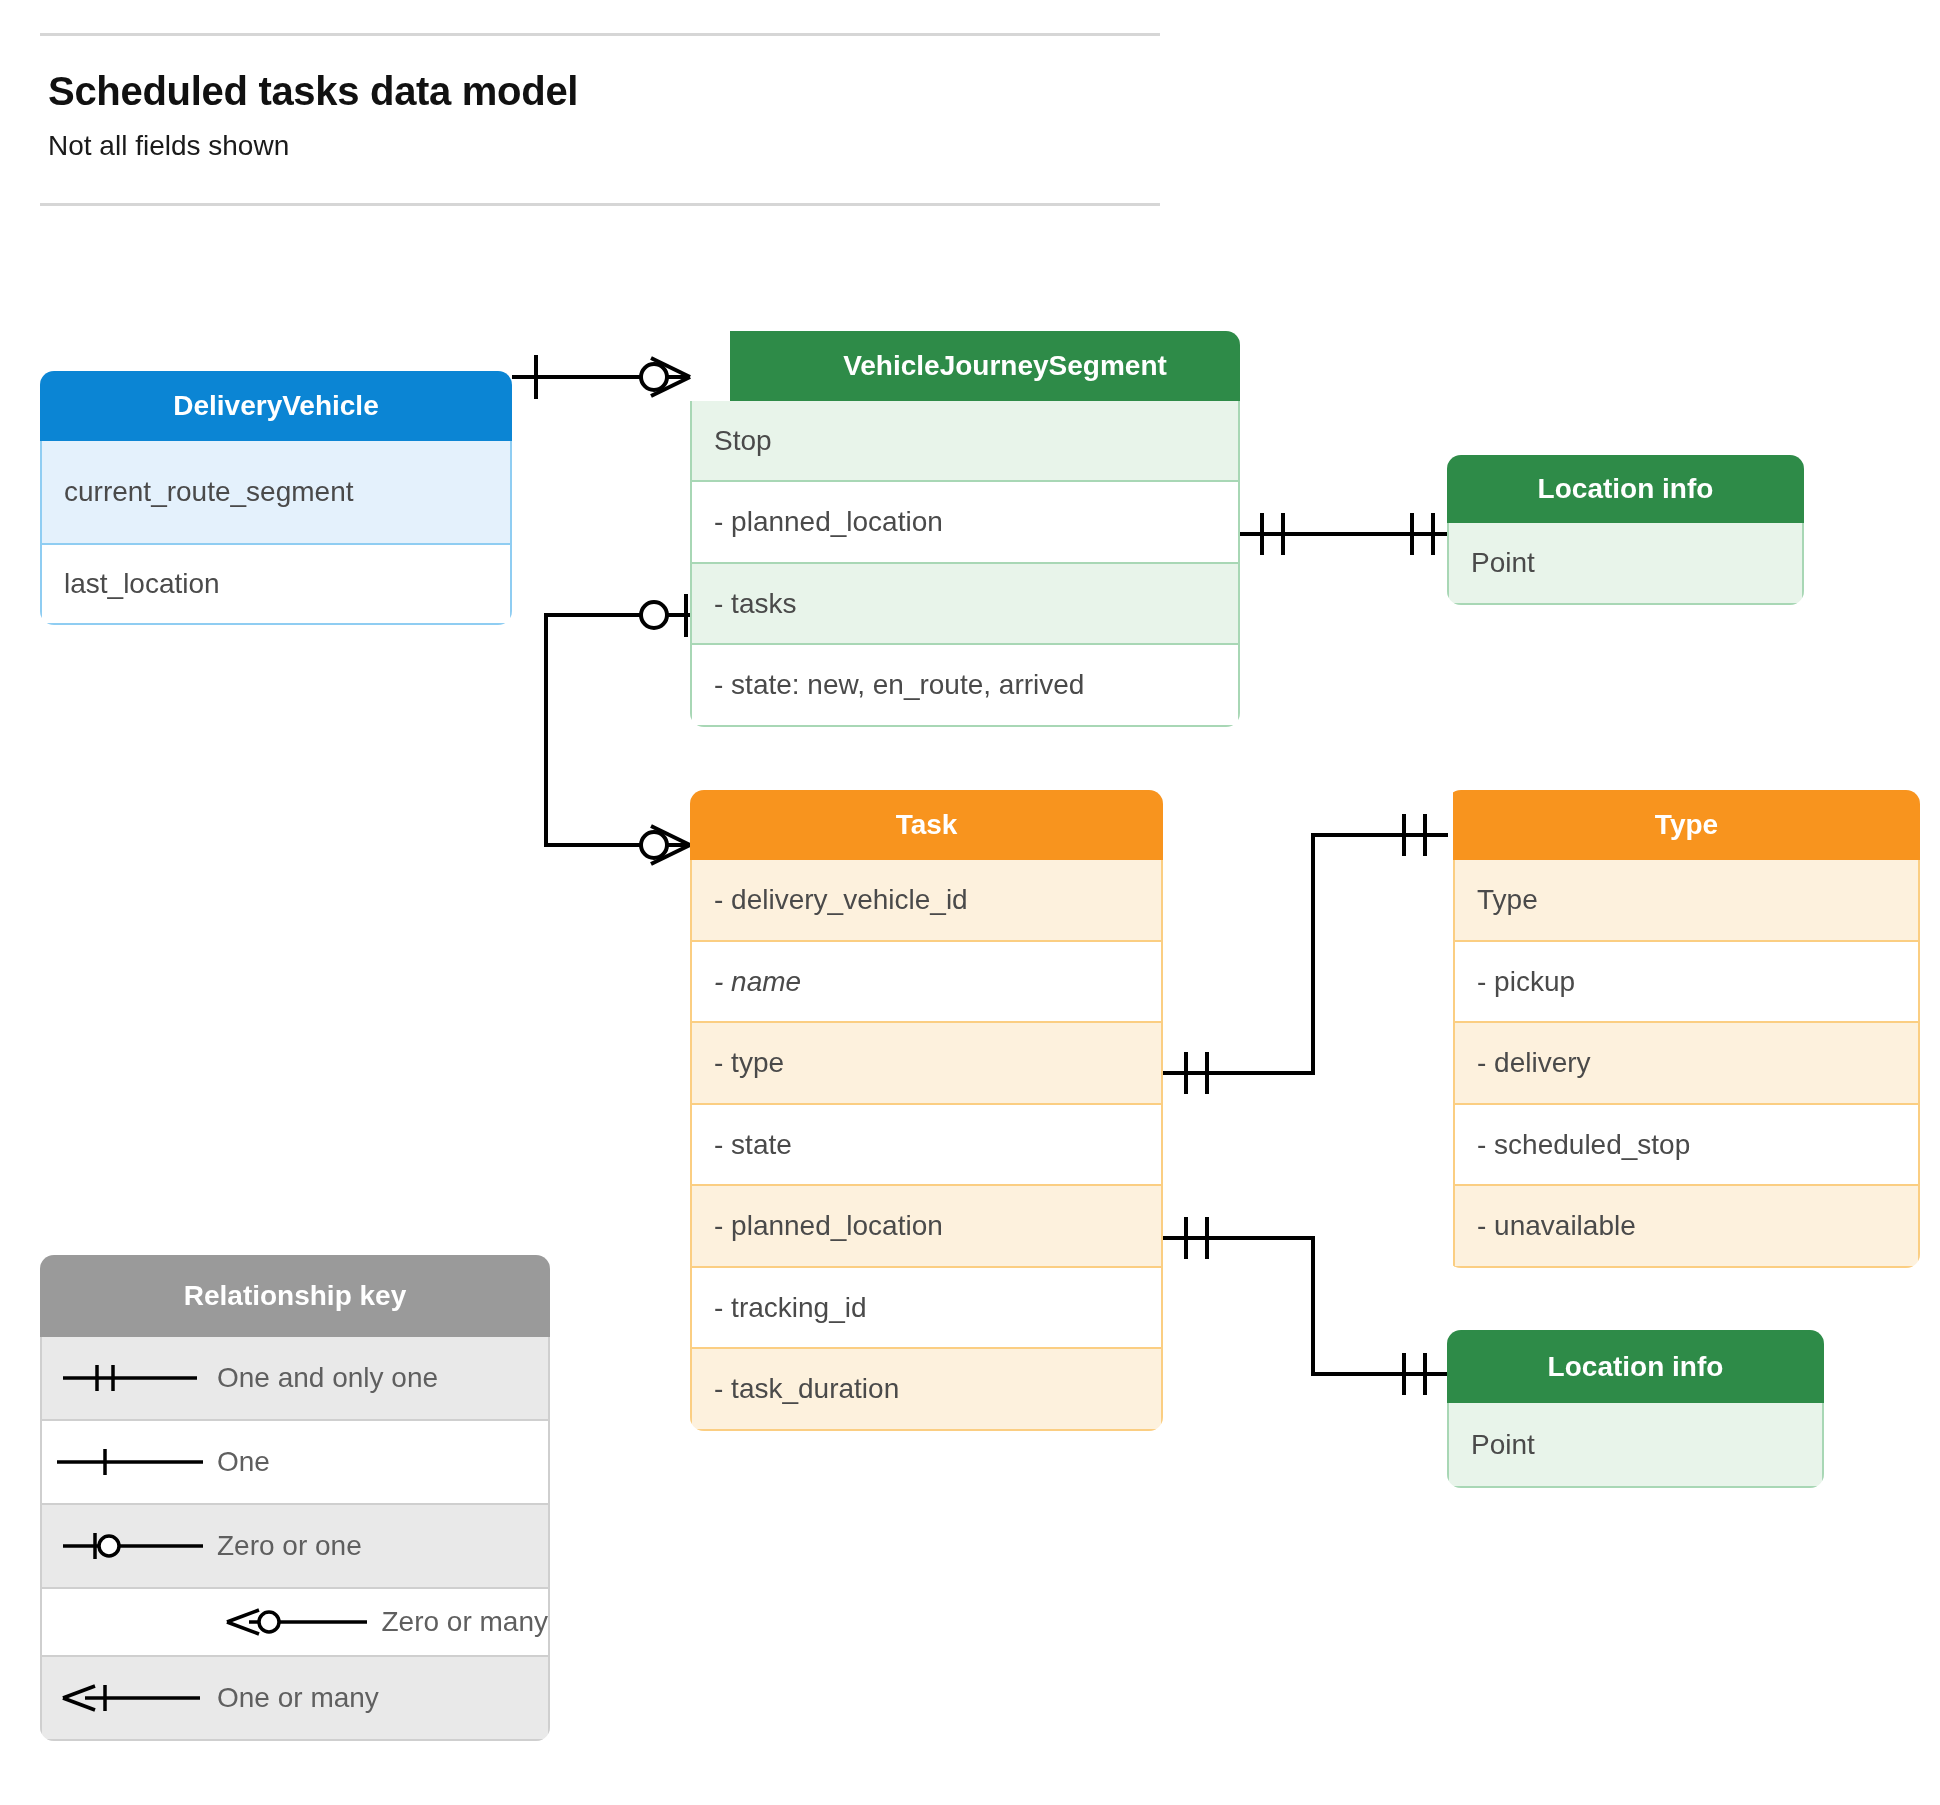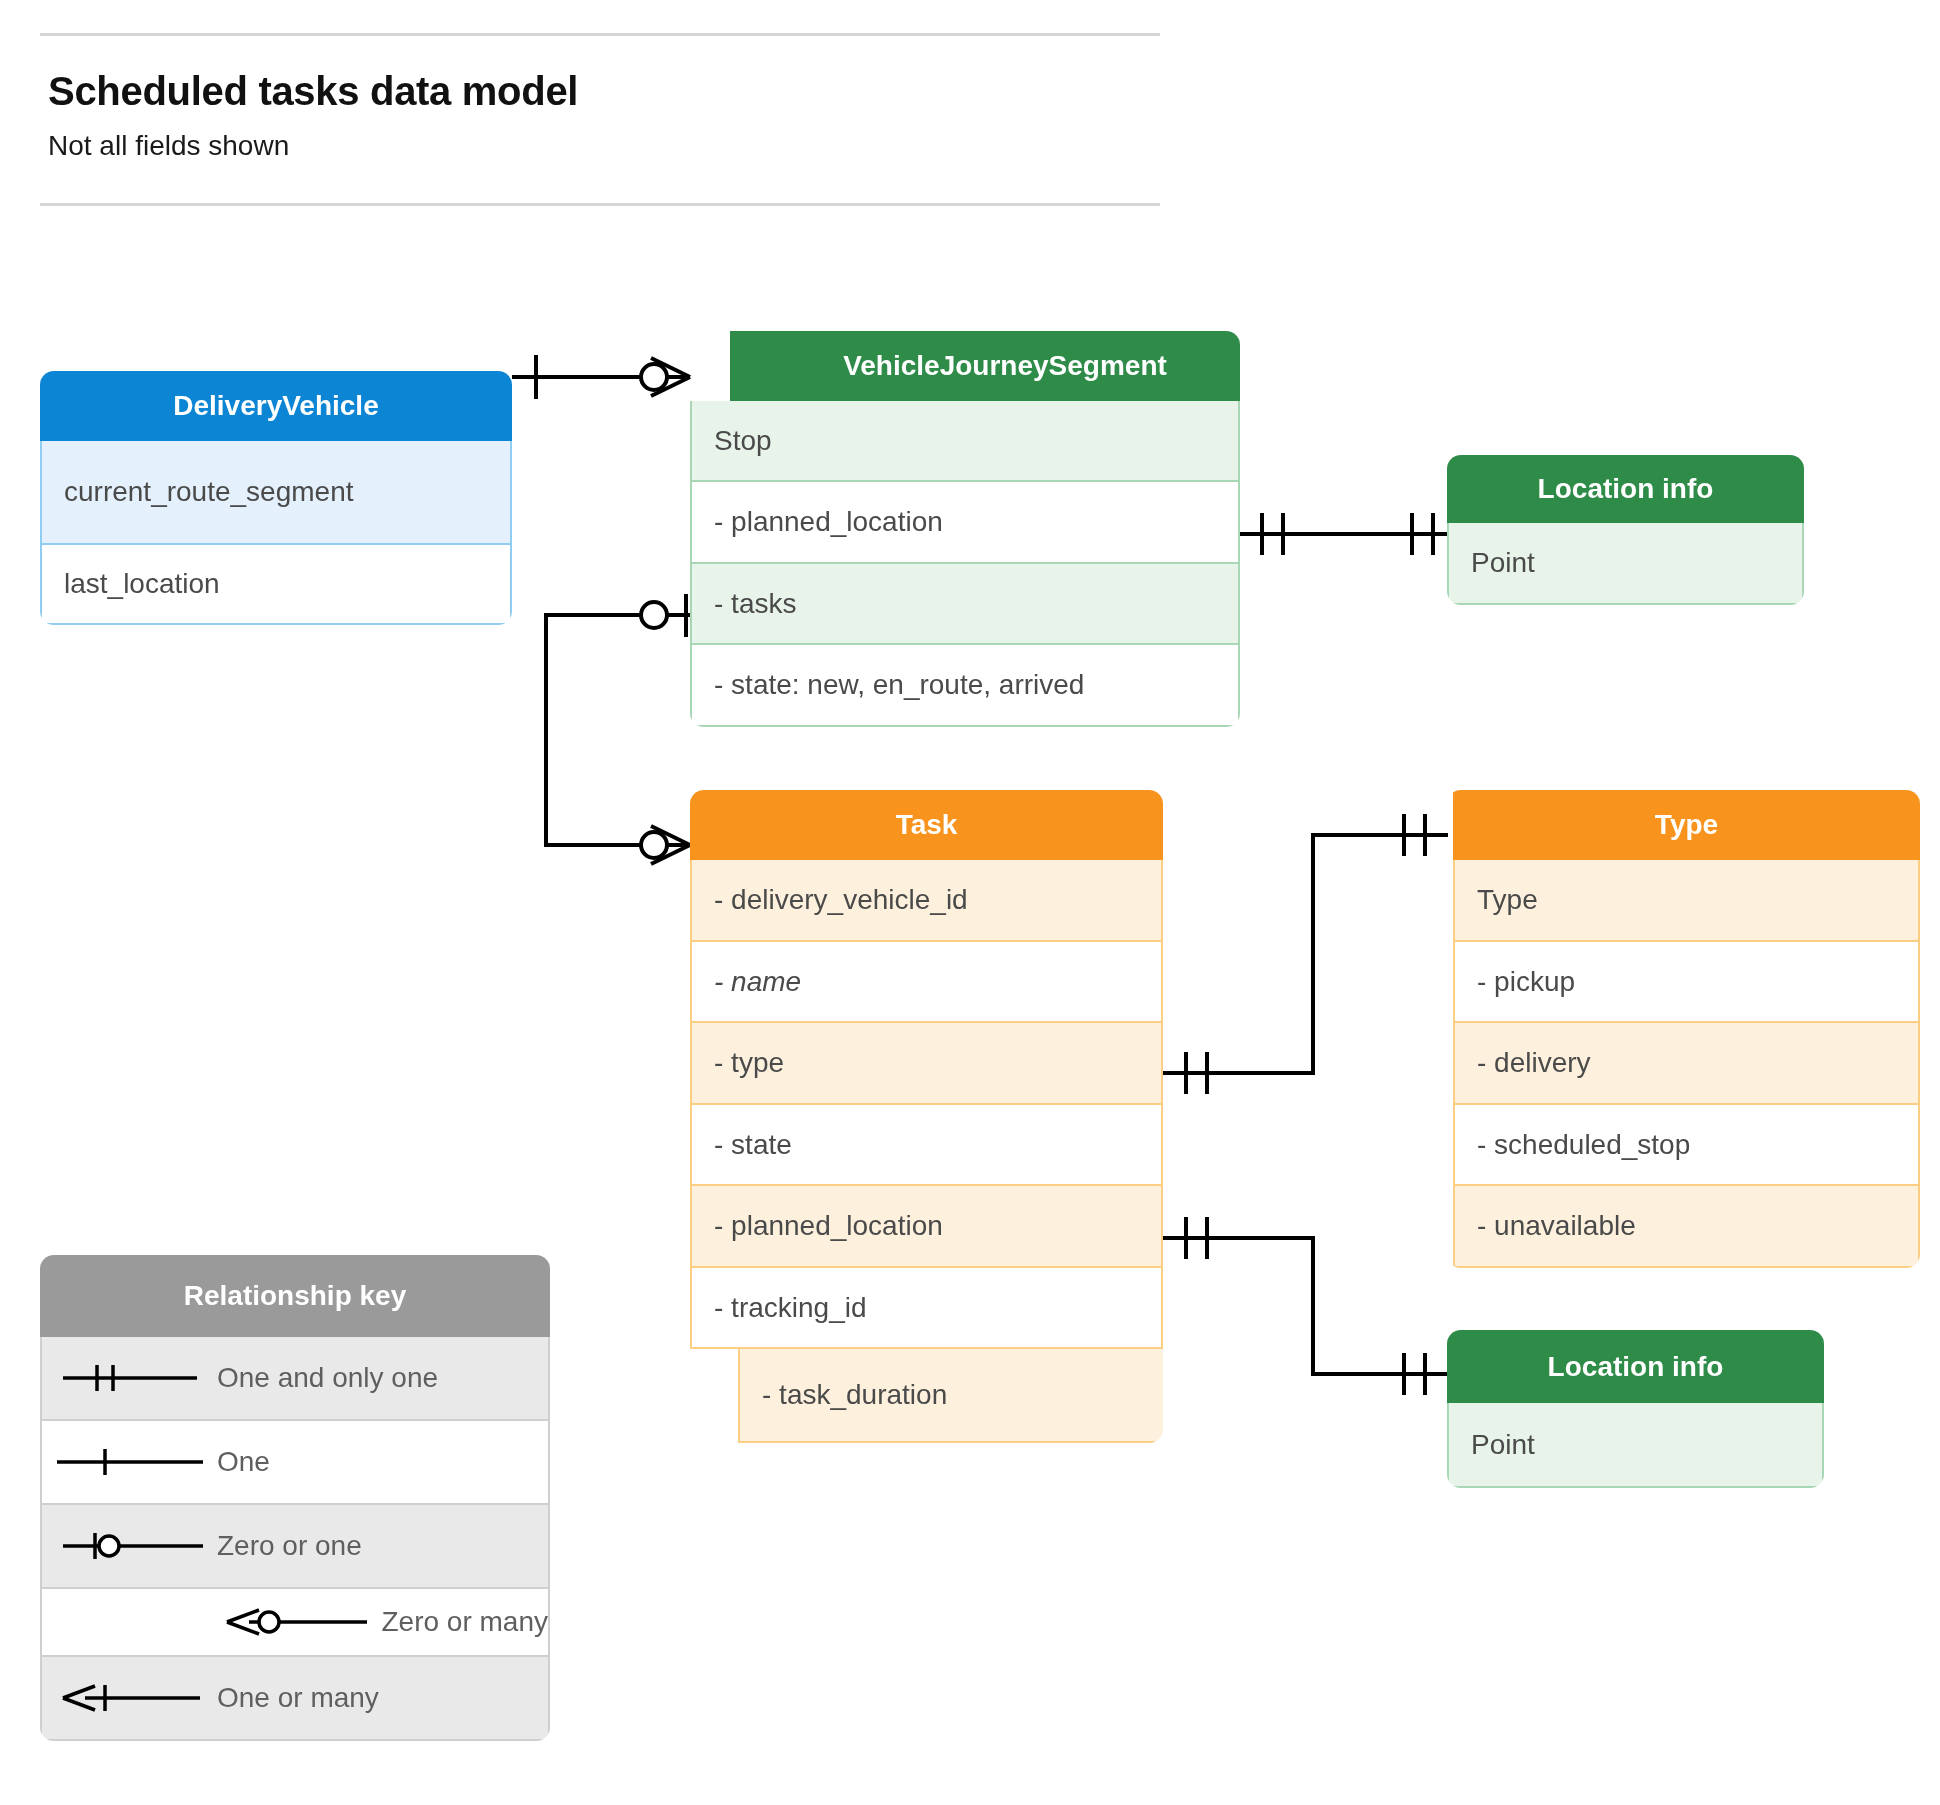--- a/index.html
+++ b/index.html
@@ -206,21 +206,21 @@
   </div>
 
   <div class="entity t-orange" id="ent-task" style="left:690px; top:790px; width:473px;">
     <div class="ehead" style="height:70px;">Task</div>
     <div class="erow alt" style="height:82px;">- delivery_vehicle_id</div>
     <div class="erow plain" style="height:81px;font-style:italic;">- name</div>
     <div class="erow alt" style="height:82px;">- type</div>
     <div class="erow plain" style="height:81px;">- state</div>
     <div class="erow alt" style="height:82px;">- planned_location</div>
     <div class="erow plain" style="height:81px;">- tracking_id</div>
-    <div class="erow alt" style="height:94px;margin-left:48px;">- task_duration</div>
+    <div class="erow alt" style="height:82px;">- task_duration</div>
   </div>
 
   <div class="entity t-orange" id="ent-type" style="left:1447px; top:790px; width:473px;padding-left:6px;">
     <div class="ehead" style="height:70px;">Type</div>
     <div class="erow alt" style="height:82px;">Type</div>
     <div class="erow plain" style="height:81px;">-  pickup</div>
     <div class="erow alt" style="height:82px;">-  delivery</div>
     <div class="erow plain" style="height:81px;">-  scheduled_stop</div>
     <div class="erow alt" style="height:82px;">-  unavailable</div>
   </div>

